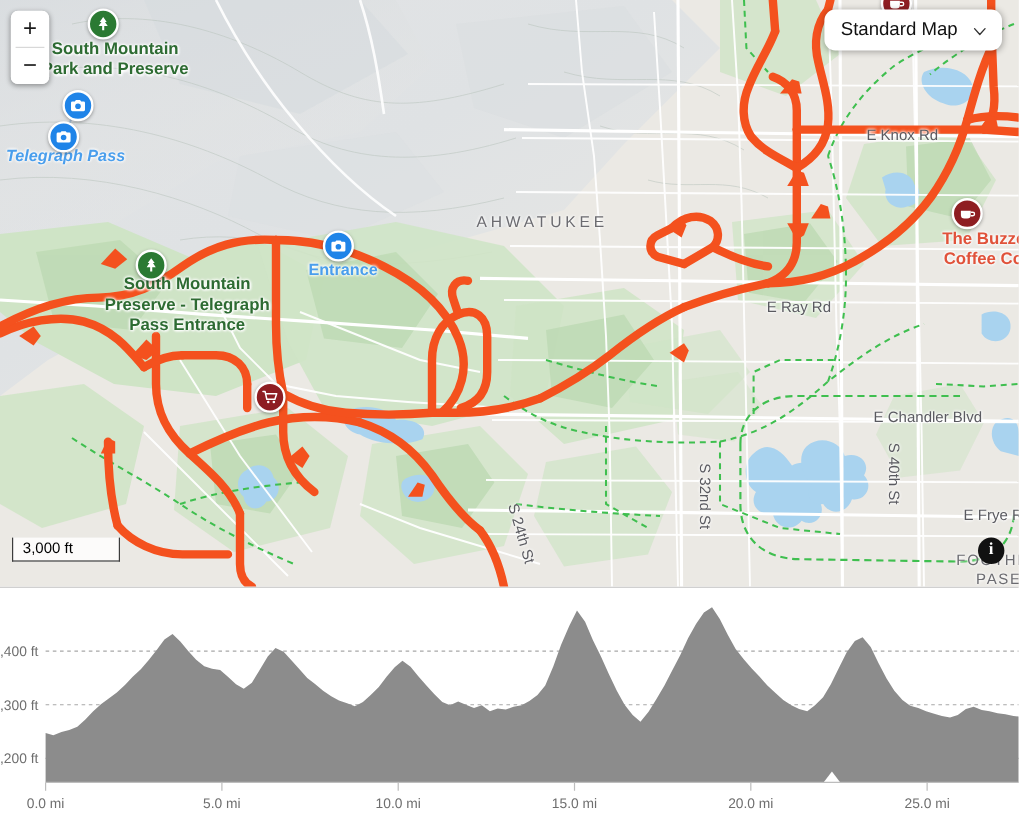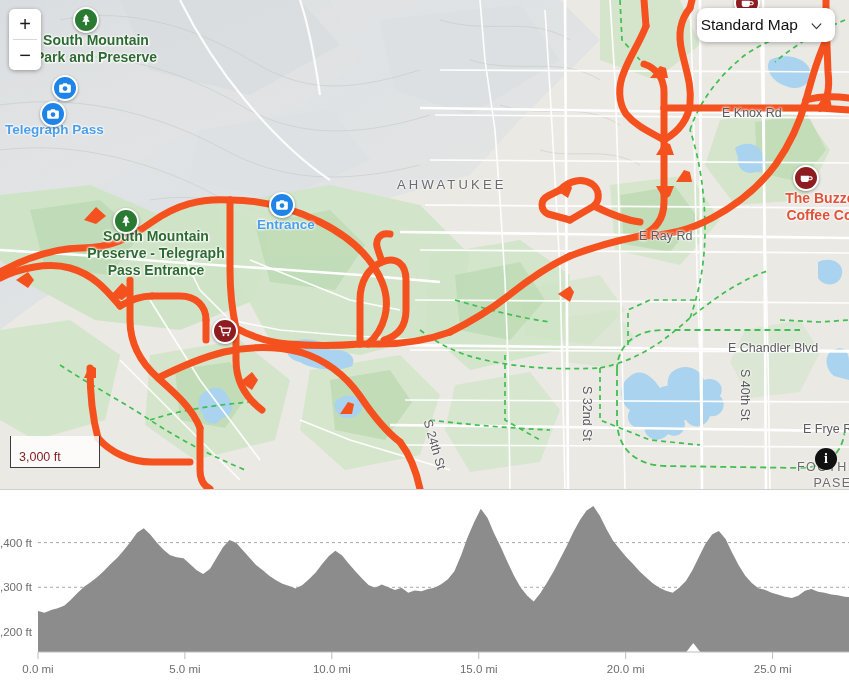--- a/index.html
+++ b/index.html
@@ -120,41 +120,41 @@
   #zoom-ctl .divider {
     height: 1px; background: #d8d8d8; margin: 0 4px;
   }
 
   
   #map-style {
     position: absolute; right: 14px; top: 8px;
     background: #ffffff;
     border-radius: 9px;
     box-shadow: 0 1px 5px rgba(0,0,0,0.3);
-    padding: 8px 13px 8px 4px;
+    padding: 8px 13px 8px 14px;
     display: flex; align-items: center; gap: 13px;
     font-size: 15.5px;
     color: #111;
     cursor: pointer;
     z-index: 30;
   }
   #map-style .chev {
     width: 11px; height: 7px;
     position: relative; top: 1px;
   }
 
   
   #scale-bar {
     position: absolute; left: 10px; bottom: 21px;
     background: rgba(255,255,255,0.82);
     border: 1.5px solid #3c3c3c;
     border-top: none;
-    padding: 14px 8px 3px 8px;
+    padding: 2px 8px 3px 8px;
     font-size: 12.5px;
-    color: #7f1d1d;
+    color: #000000;
     z-index: 25;
     min-width: 90px;
   }
 
   
   #info-btn {
     position: absolute; right: 12px; bottom: 19px;
     width: 22px; height: 22px;
     border-radius: 50%;
     background: #111;
@@ -403,34 +403,34 @@
       <div style="white-space:pre-line;">South Mountain
 Park and Preserve</div>
     </div>
 
     <div class="map-label lbl-park" style="left:56px; top:228px; width:200px;">
       <div style="white-space:pre-line;">South Mountain
 Preserve - Telegraph
 Pass Entrance</div>
     </div>
 
-    <div class="map-label lbl-poi-blue" style="left:5px; top:122px;">Telegraph Pass</div>
+    <div class="map-label lbl-poi-blue" style="left:5px; top:122px;font-style:italic;">Telegraph Pass</div>
 
     <div class="map-label lbl-poi-blue" style="left:257px; top:217px;">Entrance</div>
 
     <div class="map-label lbl-poi-red" style="left:752px; top:190px; width:180px;">
       <div style="white-space:pre-line;">The Buzzed Goat
 Coffee Company</div>
     </div>
 
     <div class="map-label lbl-place" style="left:397px; top:177px;">AHWATUKEE</div>
 
     <div class="map-label lbl-street" style="left:722px; top:106px;">E Knox Rd</div>
 
-    <div class="map-label lbl-street" style="left:639px; top:229px;">E Ray Rd</div>
+    <div class="map-label lbl-street" style="left:639px; top:249px;">E Ray Rd</div>
 
     <div class="map-label lbl-street" style="left:728px; top:341px;">E Chandler Blvd</div>
 
     <div class="map-label lbl-street" style="left:803px; top:422px;">E Frye Rd</div>
 
     <div class="map-label lbl-street-vert" style="left:434px; top:418px; transform: rotate(74deg);">S 24th St</div>
 
     <div class="map-label lbl-street-vert" style="left:594px; top:386px; transform: rotate(90deg);">S 32nd St</div>
 
     <div class="map-label lbl-street-vert" style="left:752px; top:369px; transform: rotate(90deg);">S 40th St</div>

